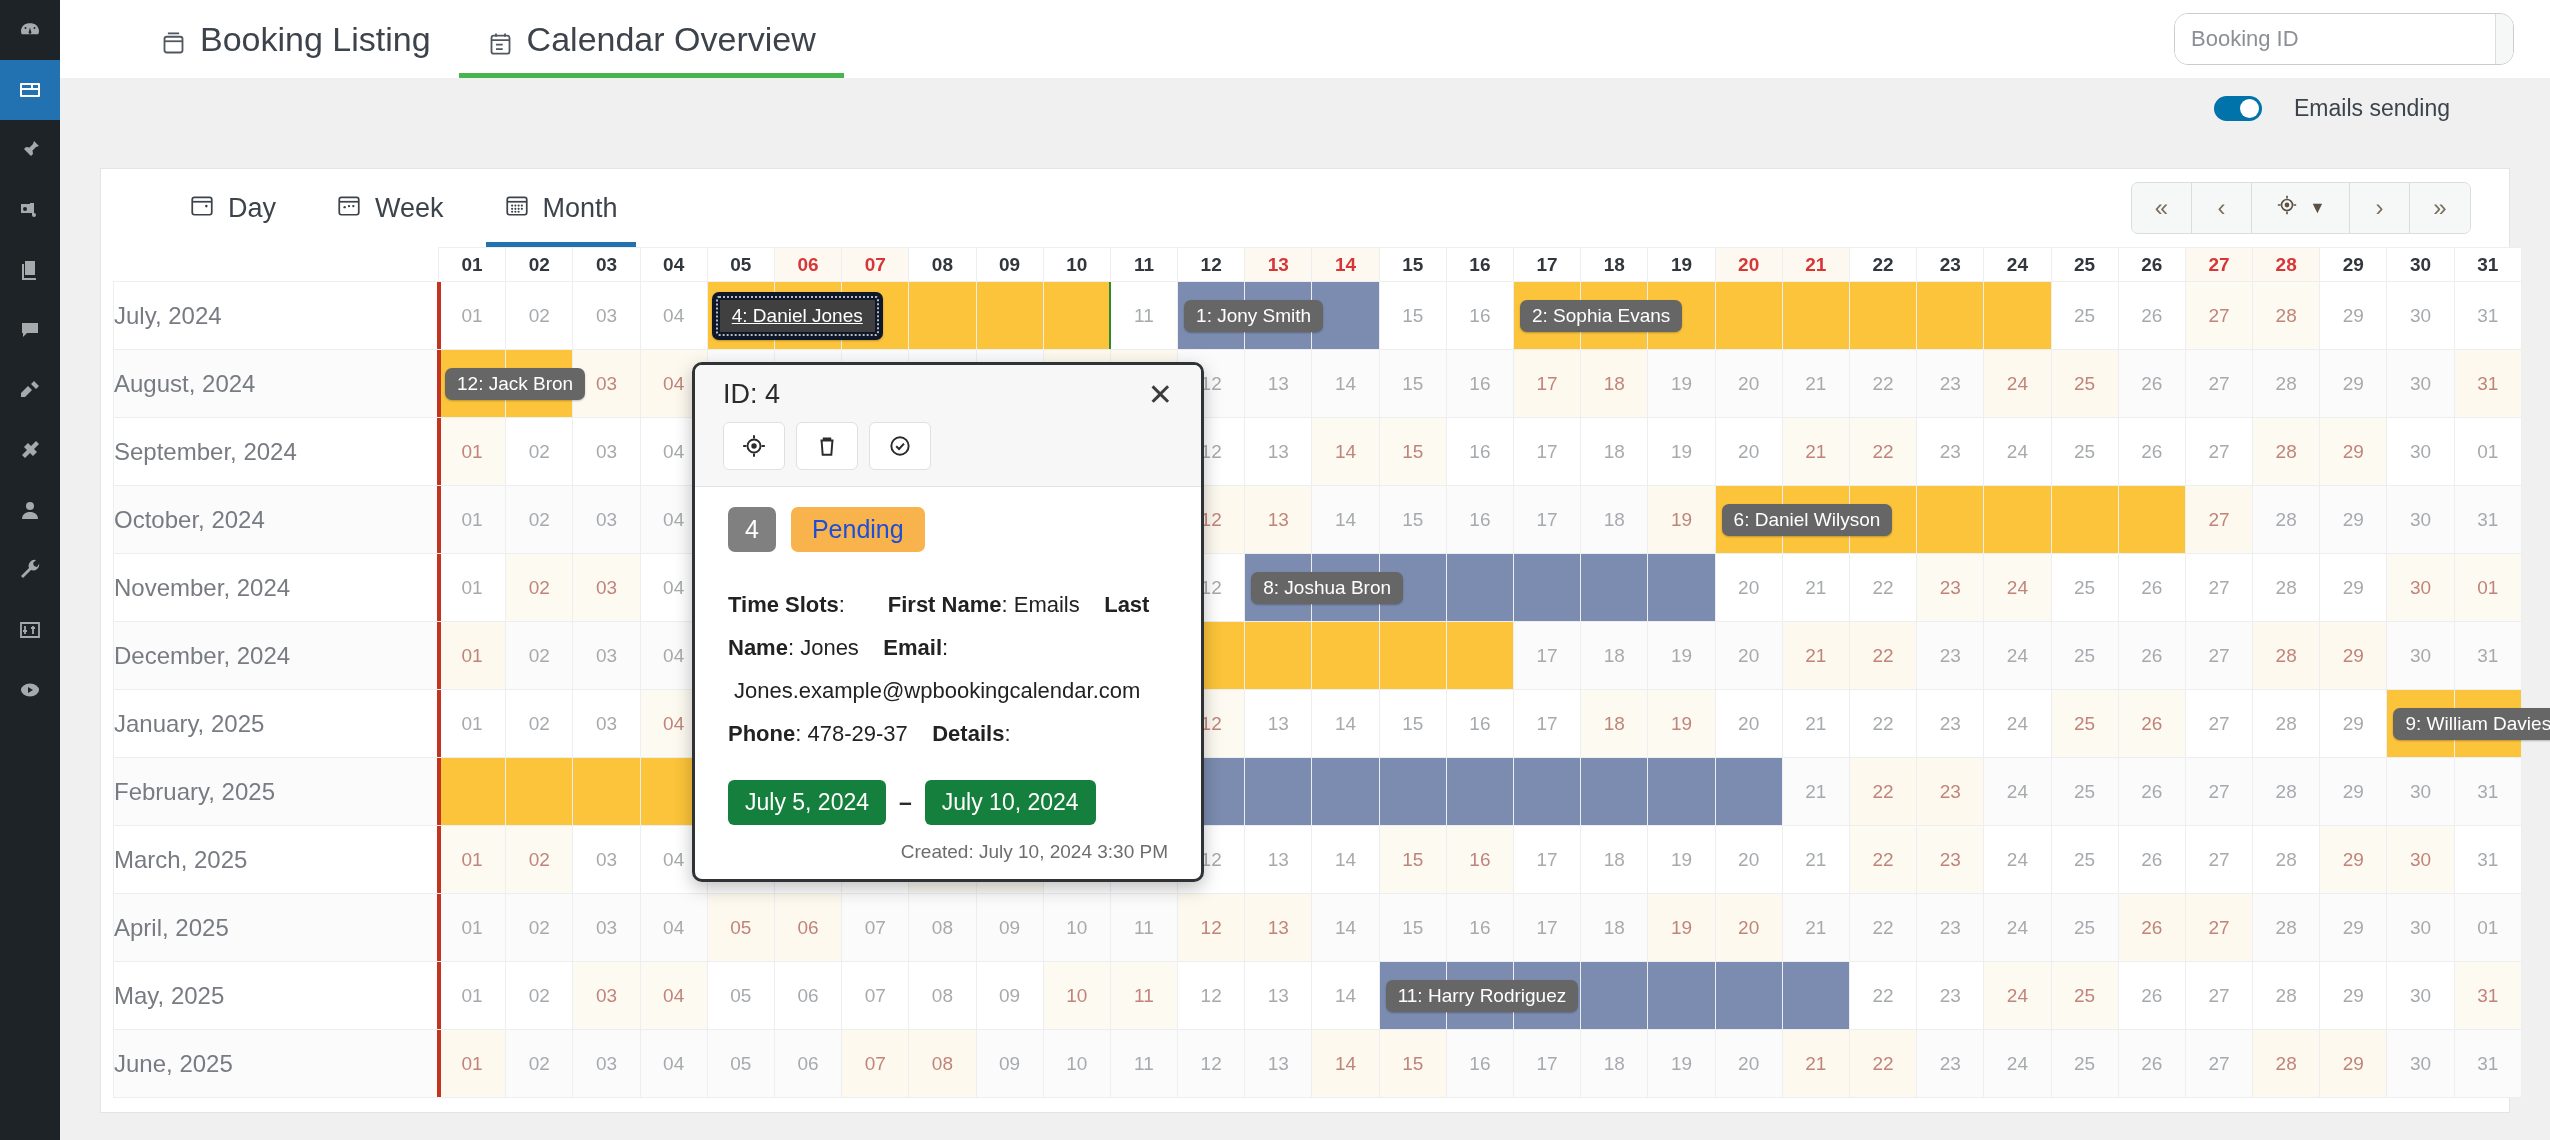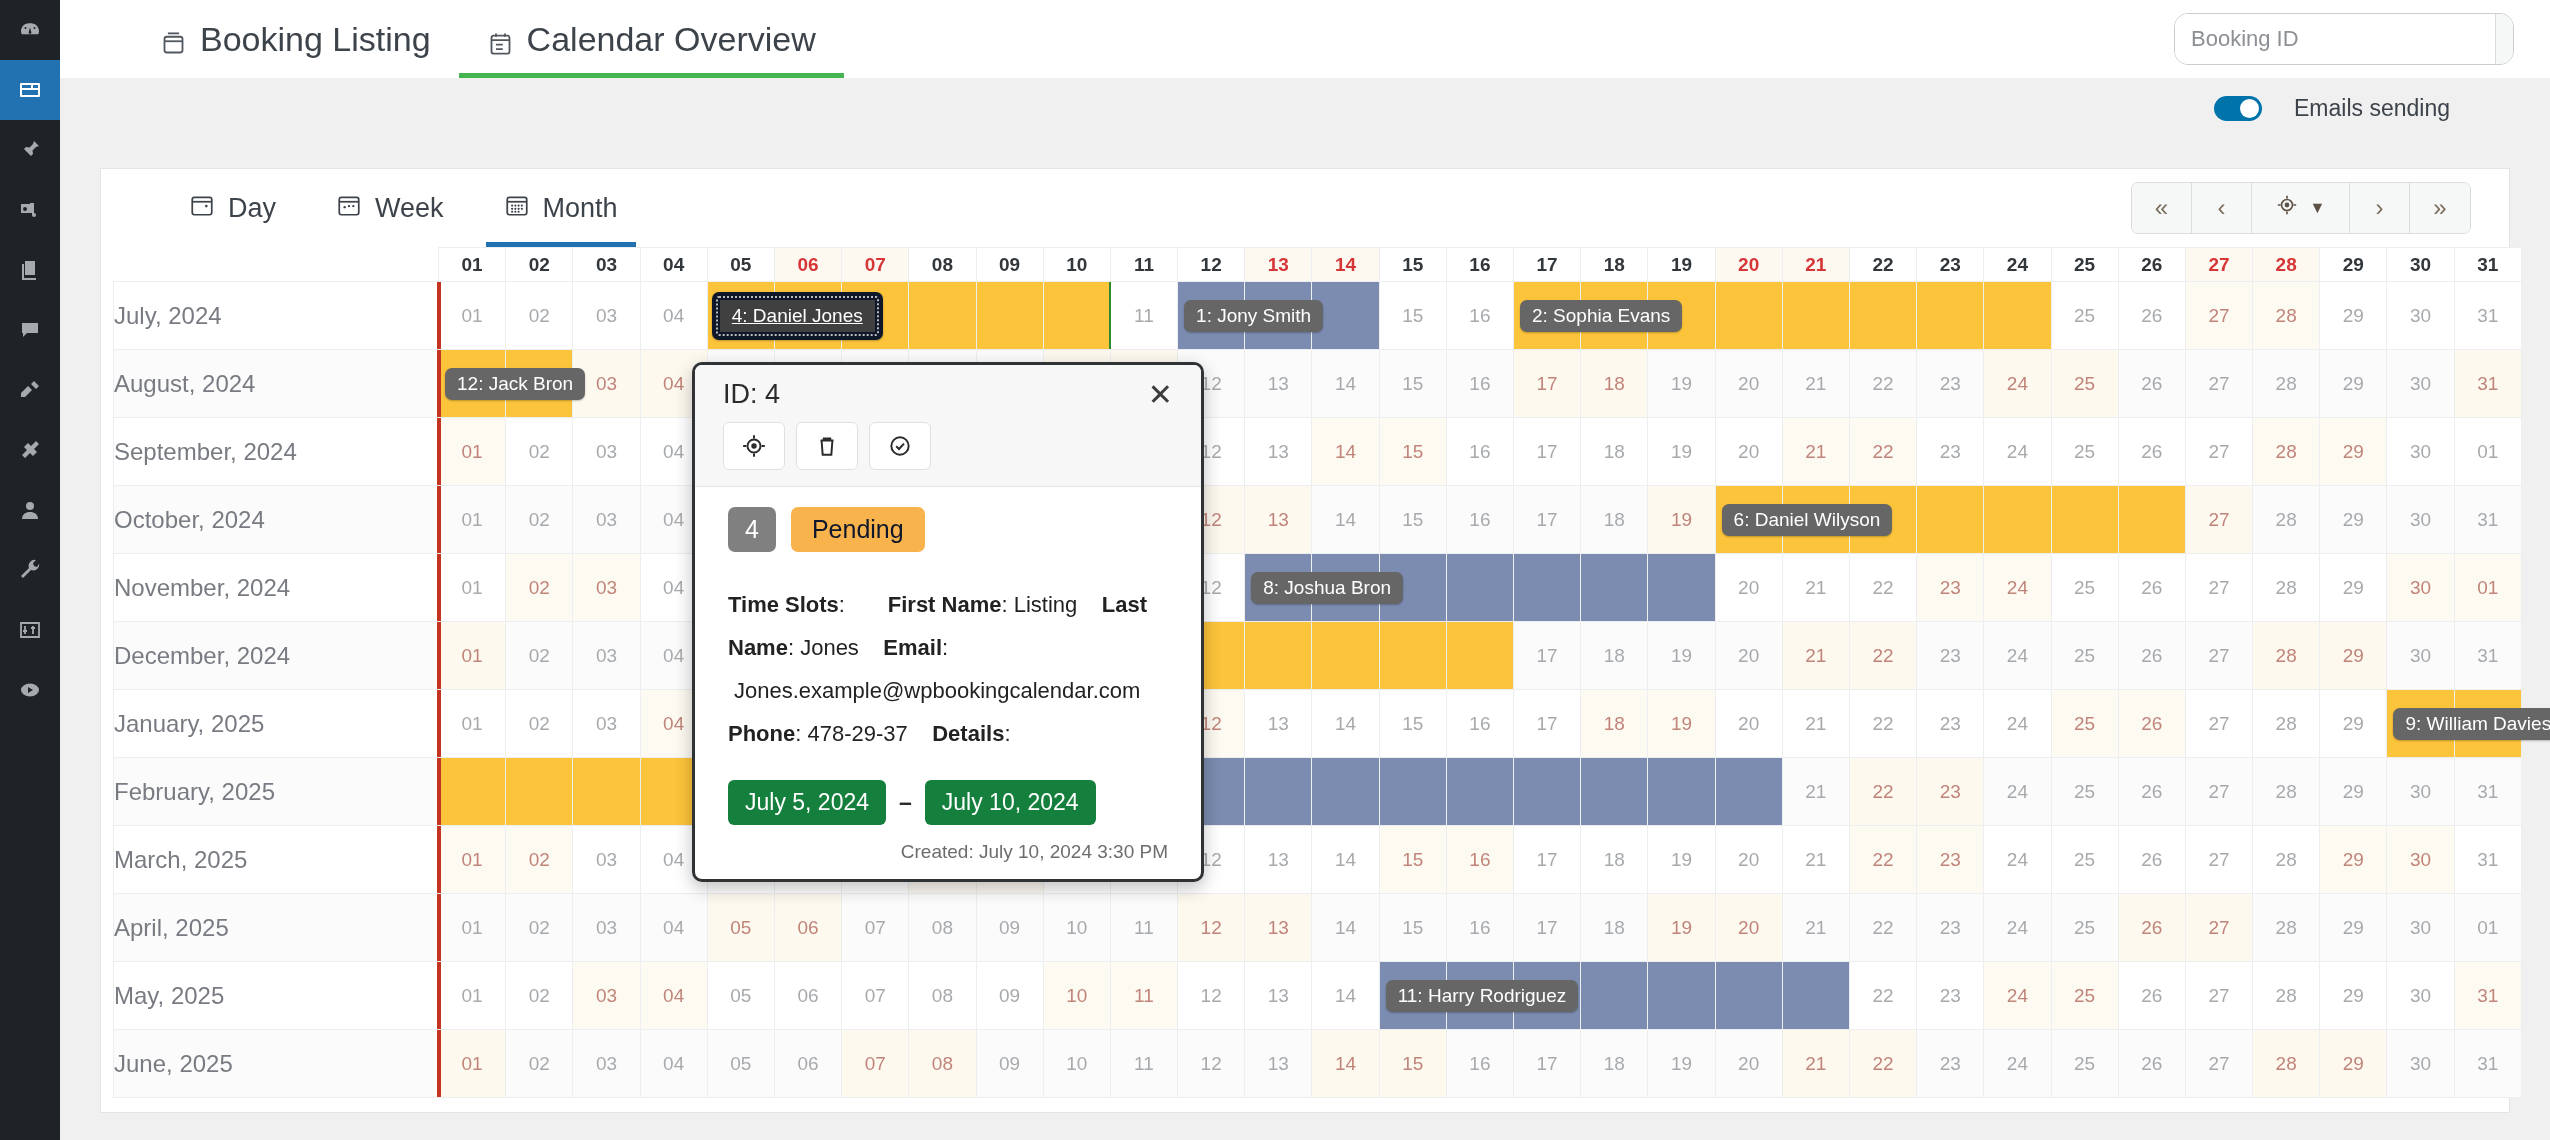--- a/index.html
+++ b/index.html
@@ -158,21 +158,21 @@
     width:62px;height:48px;border:1px solid #e0e0e0;border-radius:6px;background:#fff;
     display:flex;align-items:center;justify-content:center;cursor:pointer;
   }
   .tool svg{ width:26px;height:26px;stroke:#2b2b2b;fill:none;stroke-width:1.8; }
   #popup-body{ padding:20px 33px 16px; }
   #badge-row{ display:flex; align-items:center; gap:15px; margin-bottom:32px; }
   #res-num{
     background:#808080;color:#fff;font-size:25px;border-radius:7px;padding:8px 17px;min-width:42px;text-align:center;
   }
   #res-status{ background:#f8b githubstub; }
-  #res-status{ background:#f8b34c;color:#0f172a;font-size:25px;border-radius:7px;padding:8px 21px; }
+  #res-status{ background:#f8b34c;color:#1d4ed8;font-size:25px;border-radius:7px;padding:8px 21px; }
   .fld{ font-size:22px; line-height:1.95; color:#222; }
   .fld b{ font-weight:bold; }
   #dates-row{ display:flex; align-items:center; gap:13px; margin-top:24px; }
   .dpill{ background:#15803d; color:#fff; font-size:23px; border-radius:6px; padding:9px 17px; }
   #dash{ font-weight:bold; font-size:23px; color:#2b2b2b; }
   #created{ text-align:right; font-size:19px; color:#6d6d6d; margin-top:16px; }
 </style>
 </head>
 <body>
 
@@ -843,21 +843,21 @@
     </div>
   </div>
   <div id="popup-body">
     <div id="badge-row">
       <div id="res-num">4</div>
       <div id="res-status">Pending</div>
     </div>
     <div class="fld">
       <b>Time Slots</b>:&nbsp;&nbsp;&nbsp;&nbsp;&nbsp;&nbsp;
       <b>First Name</b>:
-      <span>Listing</span>&nbsp;&nbsp;&nbsp;
+      <span>Emails</span>&nbsp;&nbsp;&nbsp;
       <b>Last Name</b>:
       <span>Jones</span>&nbsp;&nbsp;&nbsp;
       <b>Email</b>:
       <div style="padding-left:6px;">Jones.example@wpbookingcalendar.com</div>
       <b>Phone</b>:
       <span>478-29-37</span>&nbsp;&nbsp;&nbsp;
       <b>Details</b>:
     </div>
     <div id="dates-row">
       <div class="dpill">July 5, 2024</div>

